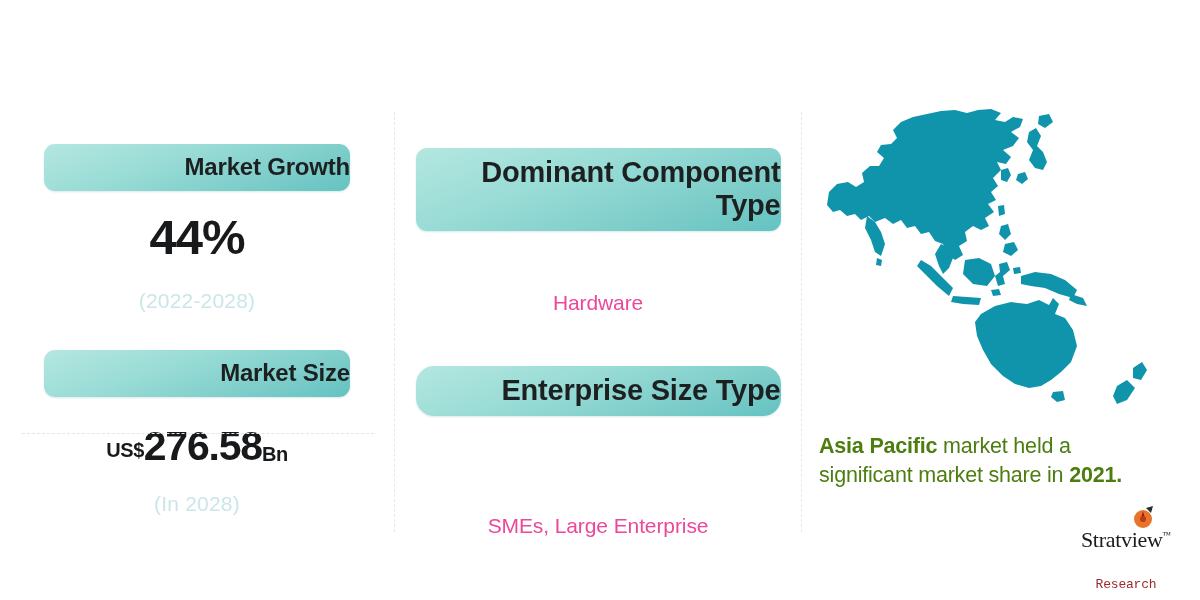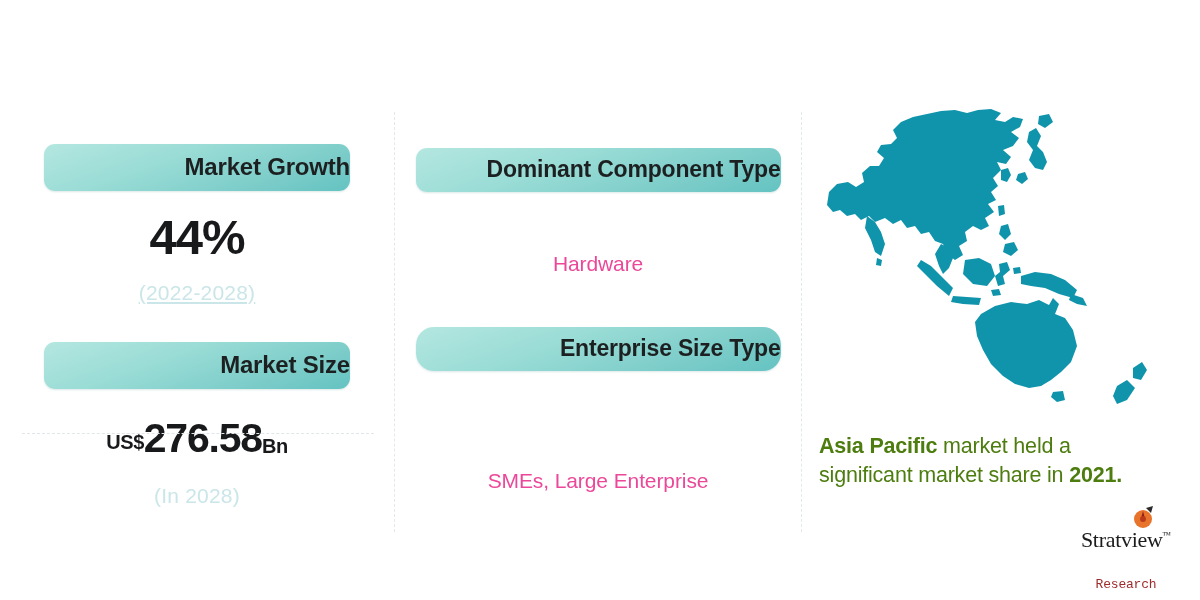--- a/index.html
+++ b/index.html
@@ -105,21 +105,21 @@
     font-size: 24px;
     letter-spacing: -0.2px;
   }
   .pill-left.size-pill {
     margin-top: 37px;
   }
   .pill-mid {
     width: 365px;
     margin: 36px auto 0 auto;
     padding: 8px 0 9px 0;
-    font-size: 23px;
+    font-size: 29px;
     letter-spacing: -0.2px;
   }
   .pill-mid.enterprise {
     margin-top: 51px;
     border-radius: 18px;
   }
 
   
   .stat-value {
     text-align: center;
@@ -148,21 +148,21 @@
     letter-spacing: -0.5px;
     vertical-align: -1px;
   }
   .stat-period {
     text-align: center;
     font-family: "Liberation Sans", sans-serif;
     font-size: 21px;
     color: #cbe6e8;
     letter-spacing: 0.2px;
   }
-  .growth-period { margin-top: 16px; text-decoration: underline; }
+  .growth-period { margin-top: 24px; }
   .size-period { margin-top: 22px; }
 
   
   .mid-value {
     text-align: center;
     font-family: "Liberation Sans", sans-serif;
     font-size: 21px;
     color: #ec4899;
     letter-spacing: -0.1px;
   }

